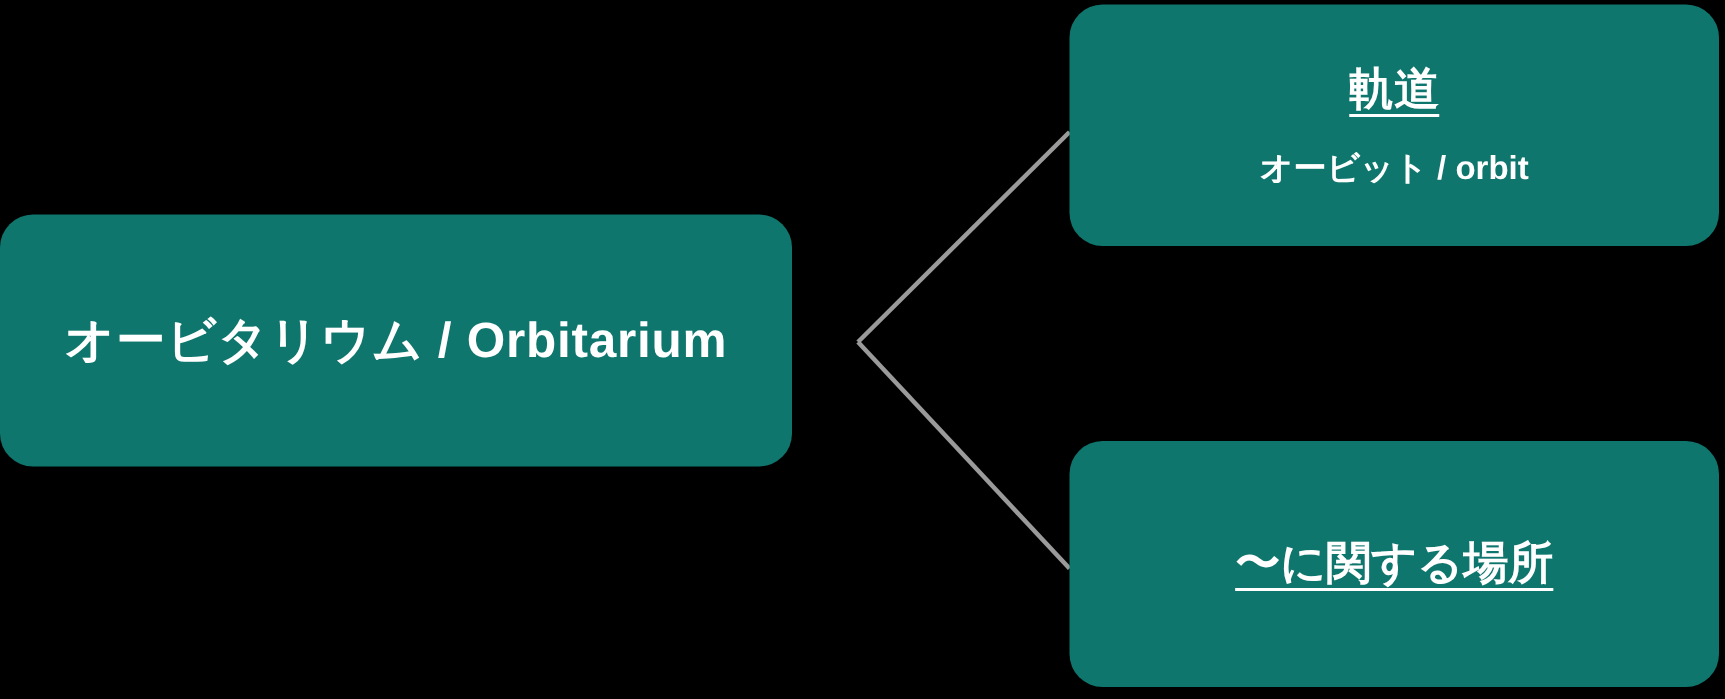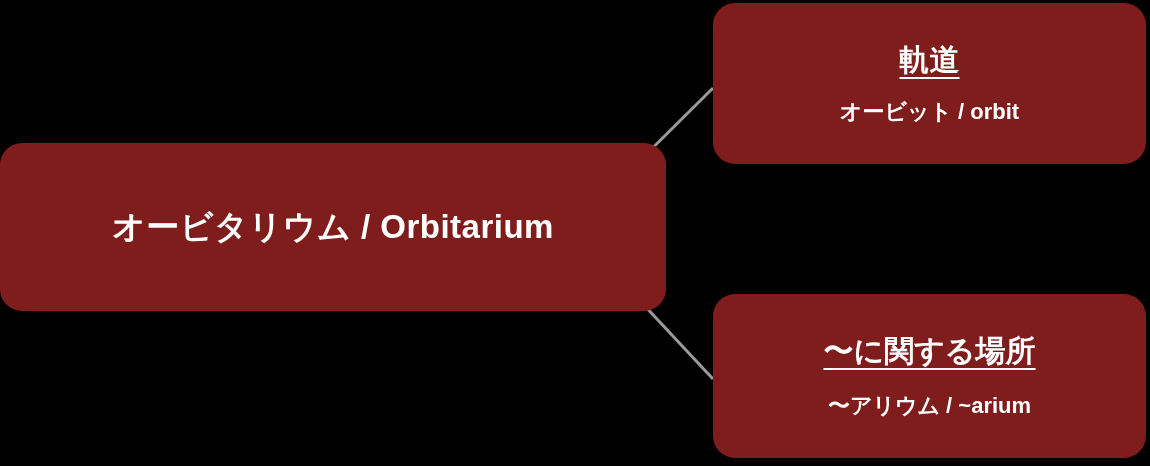--- a/index.html
+++ b/index.html
@@ -27,35 +27,35 @@
     top: 0;
     width: 1150px;
     height: 466px;
     z-index: 1;
   }
 
   
   .node-box {
     position: absolute;
     box-sizing: border-box;
-    background: #7f1d1d;
+    background: #0f766e;
     border-radius: 22px;
     z-index: 2;
     display: flex;
     flex-direction: column;
     align-items: center;
     justify-content: center;
     color: #ffffff;
   }
 
   
   #node-root {
     left: 0px;
     top: 143px;
-    width: 666px;
+    width: 528px;
     height: 168px;
     padding: 12px 26px;
   }
   #node-root .node-main {
     font-size: 33px;
     font-weight: 700;
     letter-spacing: 0.5px;
     white-space: nowrap;
     line-height: 1.1;
   }
@@ -108,16 +108,15 @@
     <div class="node-main">オービタリウム / Orbitarium</div>
   </div>
 
   <div class="node-box" id="node-orbit">
     <div class="node-heading">軌道</div>
     <div class="node-gloss">オービット / orbit</div>
   </div>
 
   <div class="node-box" id="node-arium">
     <div class="node-heading">〜に関する場所</div>
-    <div class="node-gloss">〜アリウム / ~arium</div>
   </div>
 
 </div>
 
 </body></html>

